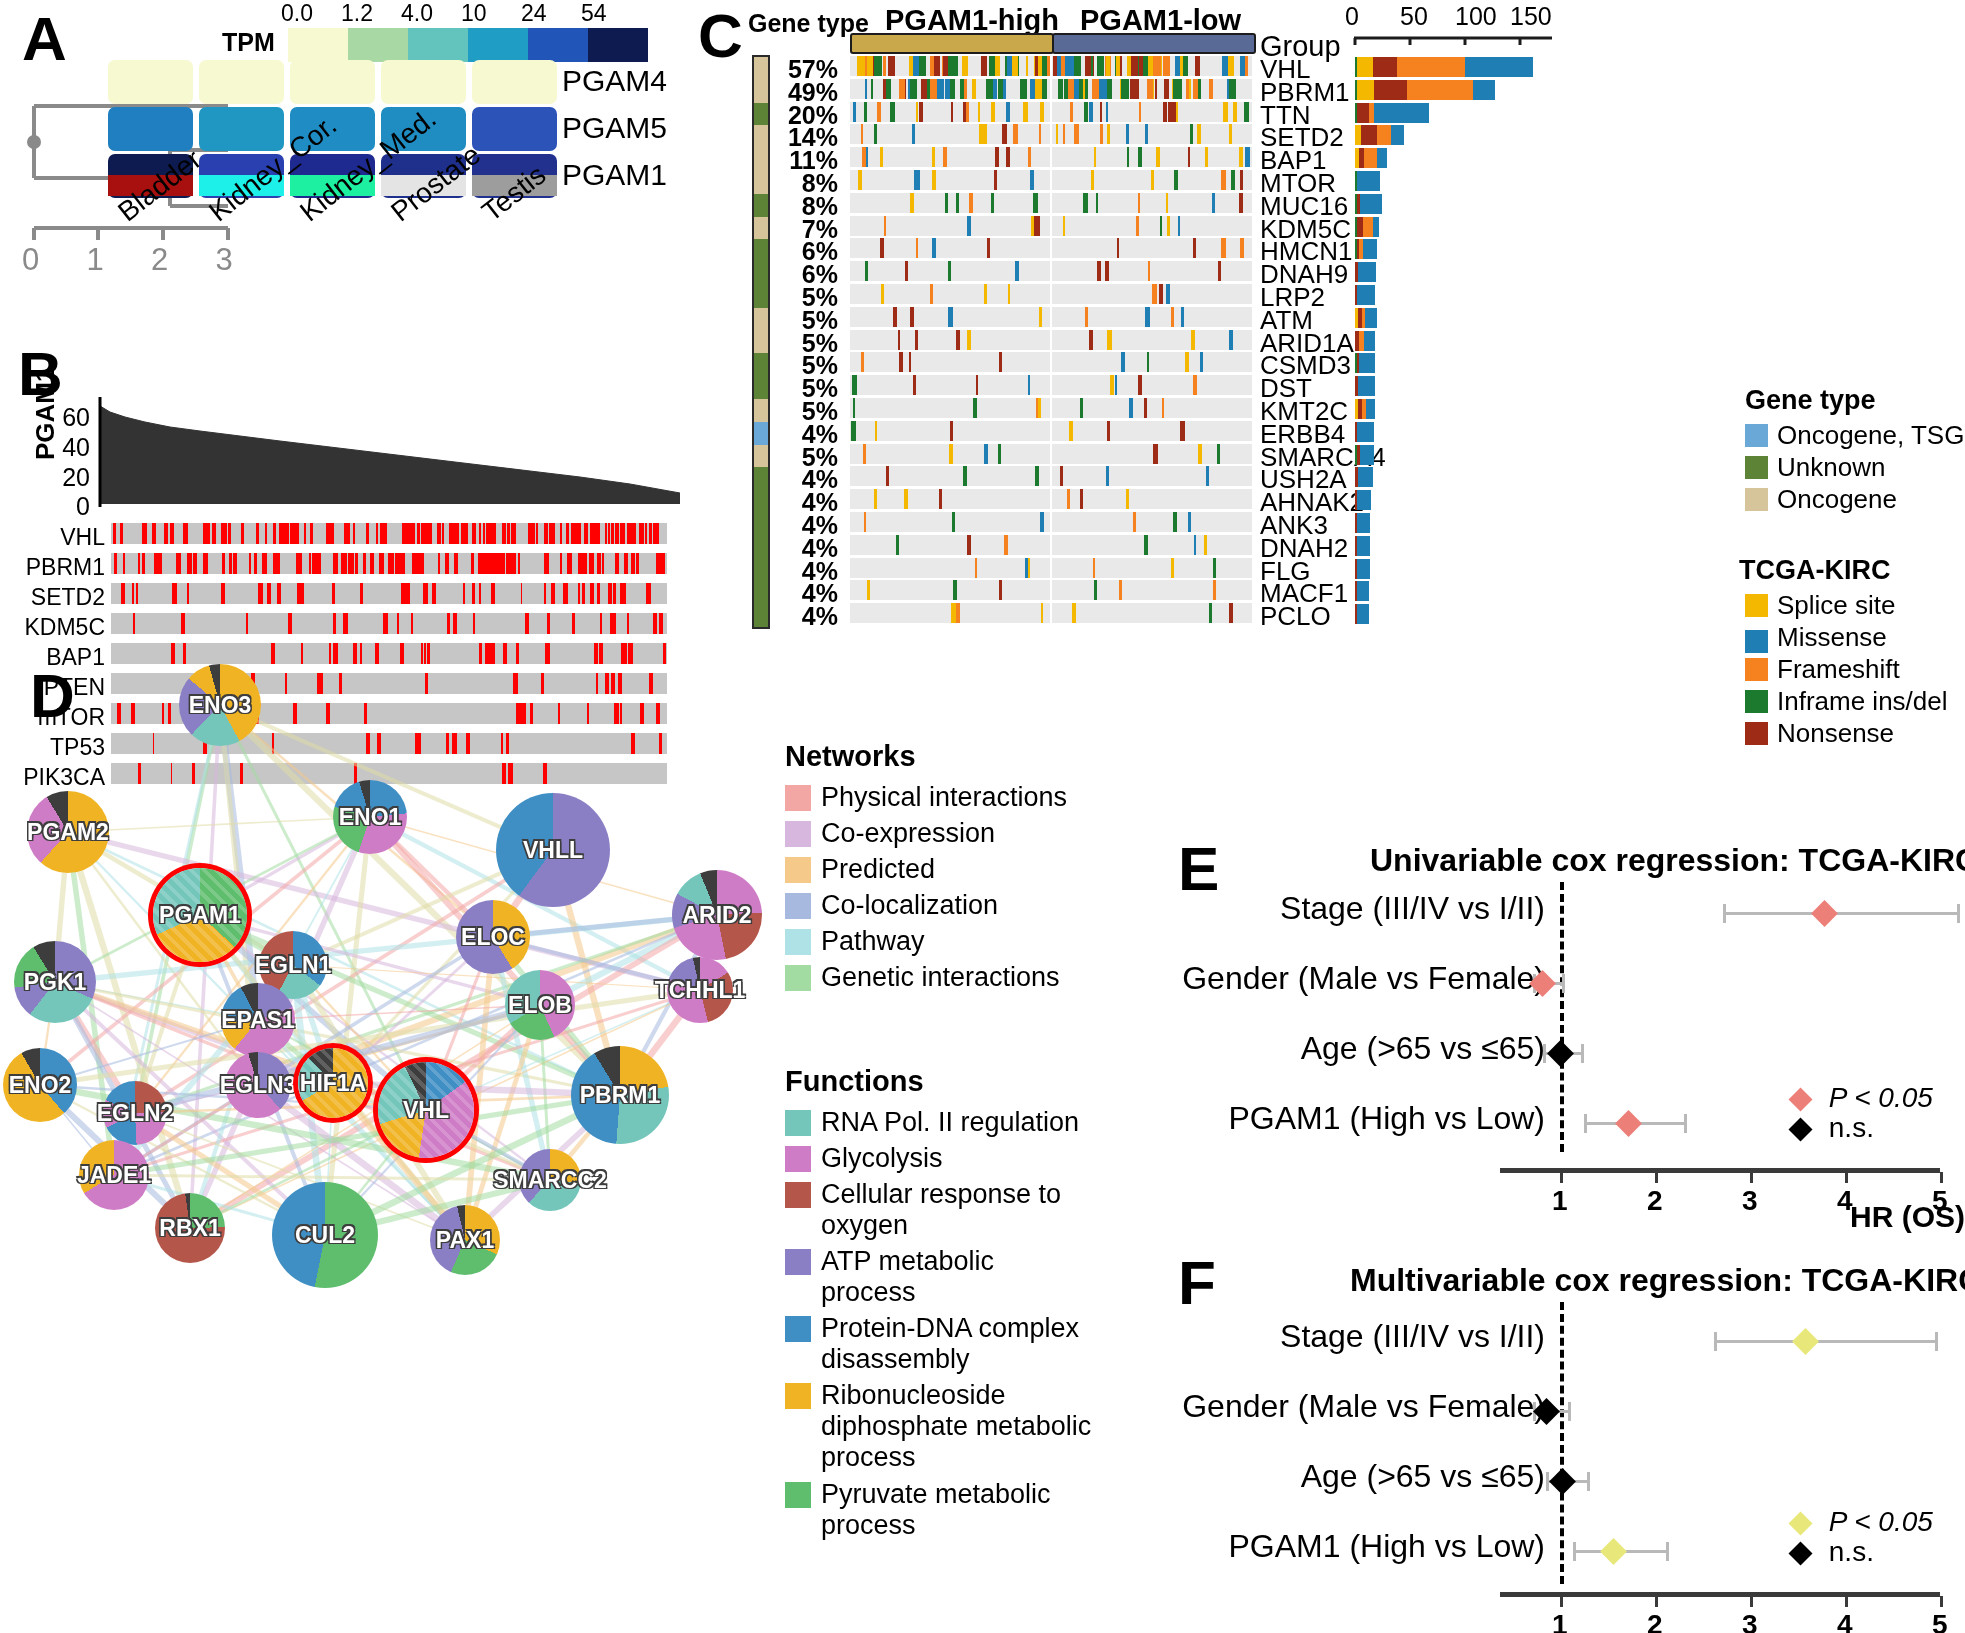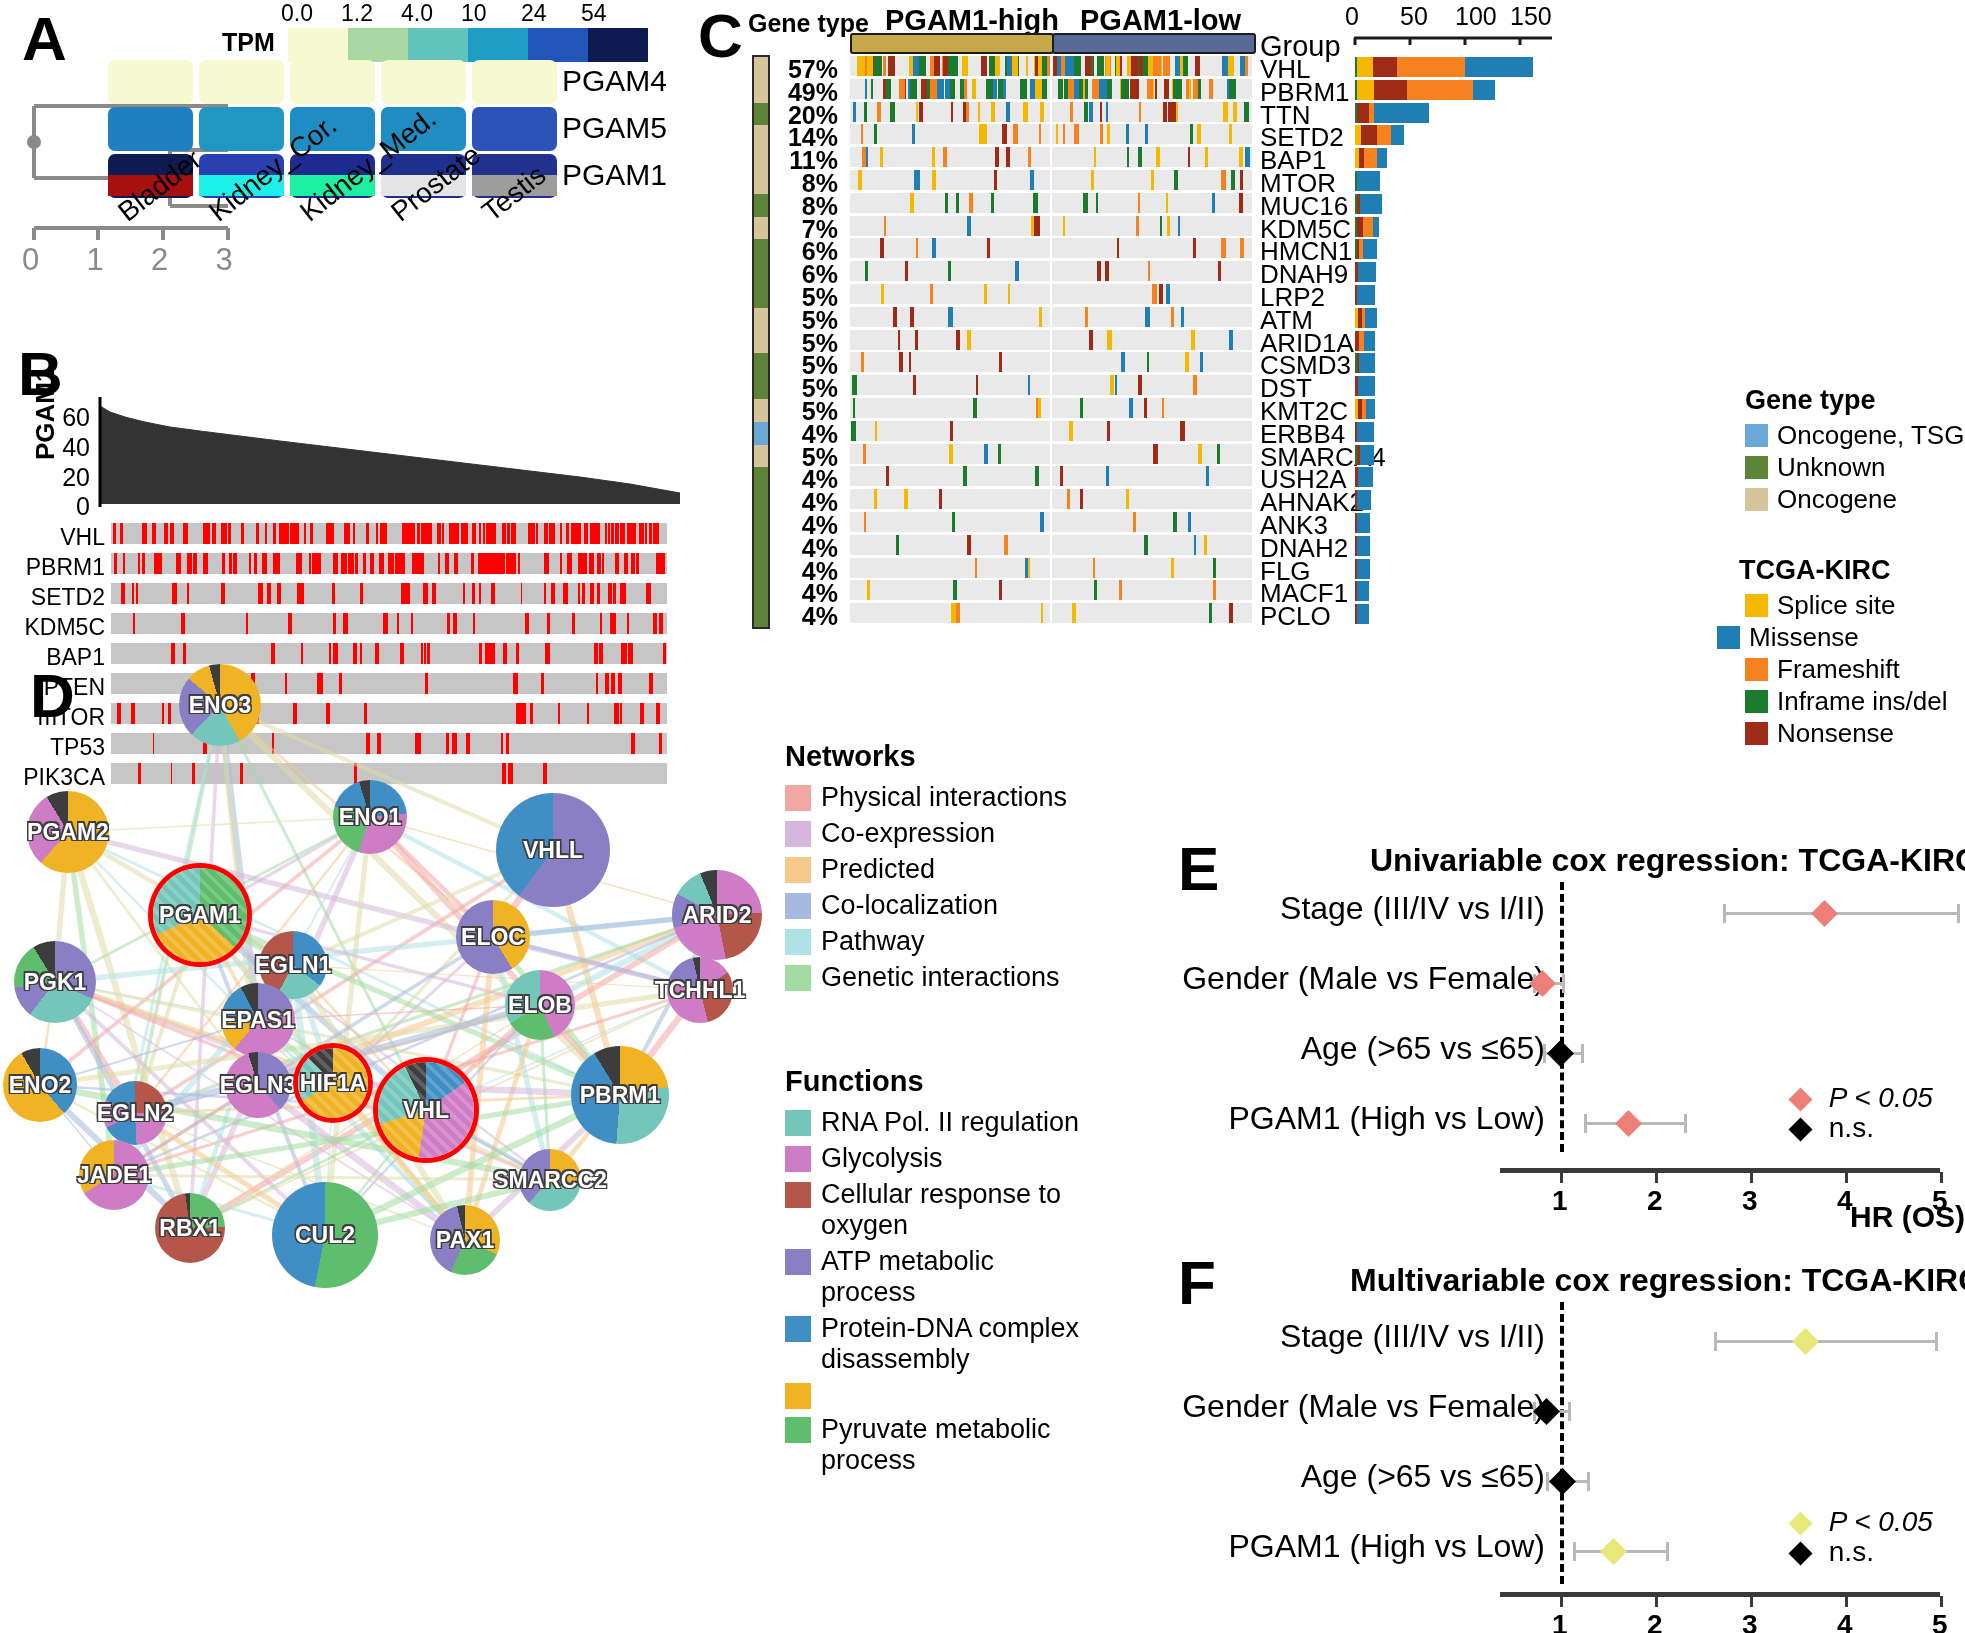--- a/index.html
+++ b/index.html
@@ -1292,21 +1292,21 @@
         <span class="swatch" style="background:#d6c59a"></span>
         <span>Oncogene</span>
       </div>
     </div>
   <div class="legend-title" style="left:1041px;top:555px;margin-left:8px;">TCGA-KIRC</div>
   <div class="abs" id="cLegMut" style="left:0;top:0;width:300px;height:220px;">
       <div class="legend-item" style="left: 1055px; top: 590px;">
         <span class="swatch" style="background:#f5b800"></span>
         <span>Splice site</span>
       </div>
-      <div class="legend-item" style="left: 1027px; top: 622px;">
+      <div class="legend-item" style="left: 1055px; top: 622px; align-items: flex-end;">
         <span class="swatch" style="background:#1f7fb5"></span>
         <span>Missense</span>
       </div>
       <div class="legend-item" style="left: 1055px; top: 654px;">
         <span class="swatch" style="background:#f5821f"></span>
         <span>Frameshift</span>
       </div>
       <div class="legend-item" style="left: 1055px; top: 686px;">
         <span class="swatch" style="background:#1c7a2e"></span>
         <span>Inframe ins/del</span>
@@ -1563,20 +1563,21 @@
         <div class="dleg-row">
           <span class="dleg-sw" style="background:#8a7fc4"></span>
           <span>ATP metabolic process</span>
         </div>
         <div class="dleg-row">
           <span class="dleg-sw" style="background:#3f8fc4"></span>
           <span>Protein-DNA complex disassembly</span>
         </div>
         <div class="dleg-row">
           <span class="dleg-sw" style="background:#f0b323"></span>
+          <span>Ribonucleoside diphosphate metabolic process</span>
         </div>
         <div class="dleg-row">
           <span class="dleg-sw" style="background:#5fbd6e"></span>
           <span>Pyruvate metabolic process</span>
         </div>
       </div>
   </div>
 </div>
 
 <div class="forest" id="panelE" style="left:1160px;top:820px;width:805px;height:380px;">

